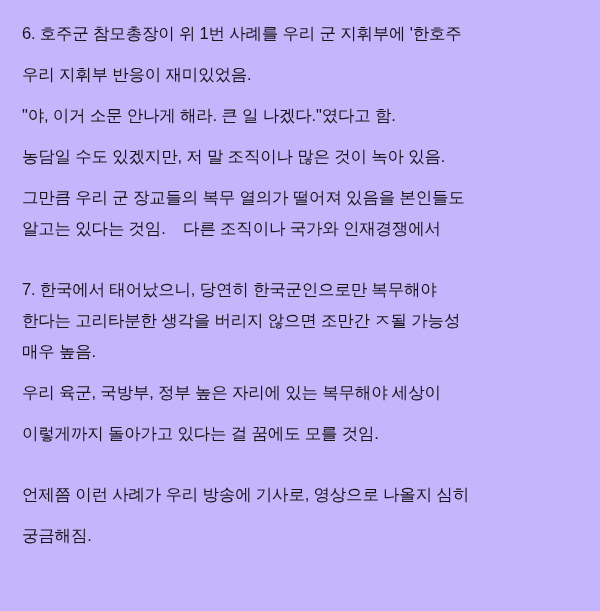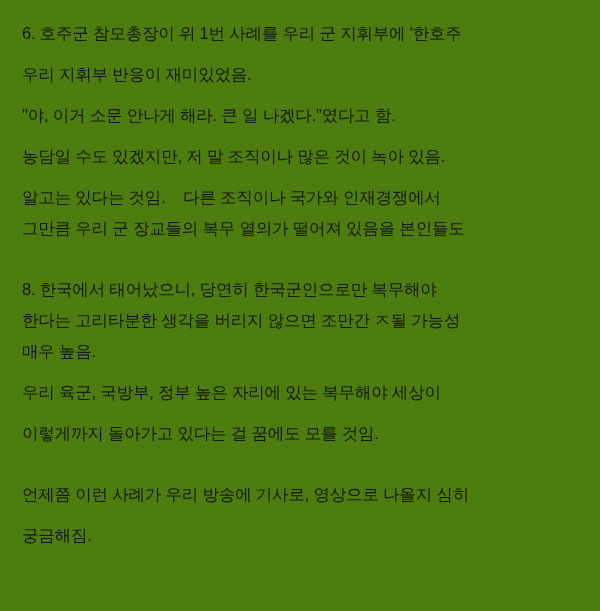--- a/index.html
+++ b/index.html
@@ -12,21 +12,21 @@
     background: #ffffff;
     font-family: "Liberation Sans", sans-serif;
     color: #1a1a1a;
     overflow: hidden;
   }
   .page {
     box-sizing: border-box;
     width: 600px;
     height: 611px;
     padding: 18px 22px 4px 22px;
-    background: #4d7c0f;
+    background: #c4b5fd;
   }
   .block {
     margin: 0 0 0 0;
   }
   .line {
     font-size: 16.5px;
     line-height: 31px;
     letter-spacing: -0.2px;
     white-space: pre-wrap;
     color: #171717;
@@ -41,28 +41,28 @@
 
   <div class="block">
     <div class="line">6. 호주군 참모총장이 위 1번 사례를 우리 군 지휘부에 '한호주</div>
     <div class="spacer-sm"></div>
     <div class="line">우리 지휘부 반응이 재미있었음.</div>
     <div class="spacer-sm"></div>
     <div class="line">"야, 이거 소문 안나게 해라. 큰 일 나겠다."였다고 함.</div>
     <div class="spacer-sm"></div>
     <div class="line">농담일 수도 있겠지만, 저 말 조직이나 많은 것이 녹아 있음.</div>
     <div class="spacer-sm"></div>
+    <div class="line">그만큼 우리 군 장교들의 복무 열의가 떨어져 있음을 본인들도</div>
     <div class="line">알고는 있다는 것임.    다른 조직이나 국가와 인재경쟁에서</div>
-    <div class="line">그만큼 우리 군 장교들의 복무 열의가 떨어져 있음을 본인들도</div>
   </div>
 
   <div class="spacer-lg"></div>
 
   <div class="block">
-    <div class="line">8. 한국에서 태어났으니, 당연히 한국군인으로만 복무해야</div>
+    <div class="line">7. 한국에서 태어났으니, 당연히 한국군인으로만 복무해야</div>
     <div class="line">한다는 고리타분한 생각을 버리지 않으면 조만간 ㅈ될 가능성</div>
     <div class="line">매우 높음.</div>
     <div class="spacer-sm"></div>
     <div class="line">우리 육군, 국방부, 정부 높은 자리에 있는 복무해야 세상이</div>
     <div class="spacer-sm"></div>
     <div class="line">이렇게까지 돌아가고 있다는 걸 꿈에도 모를 것임.</div>
   </div>
 
   <div class="spacer-lg"></div>
 

